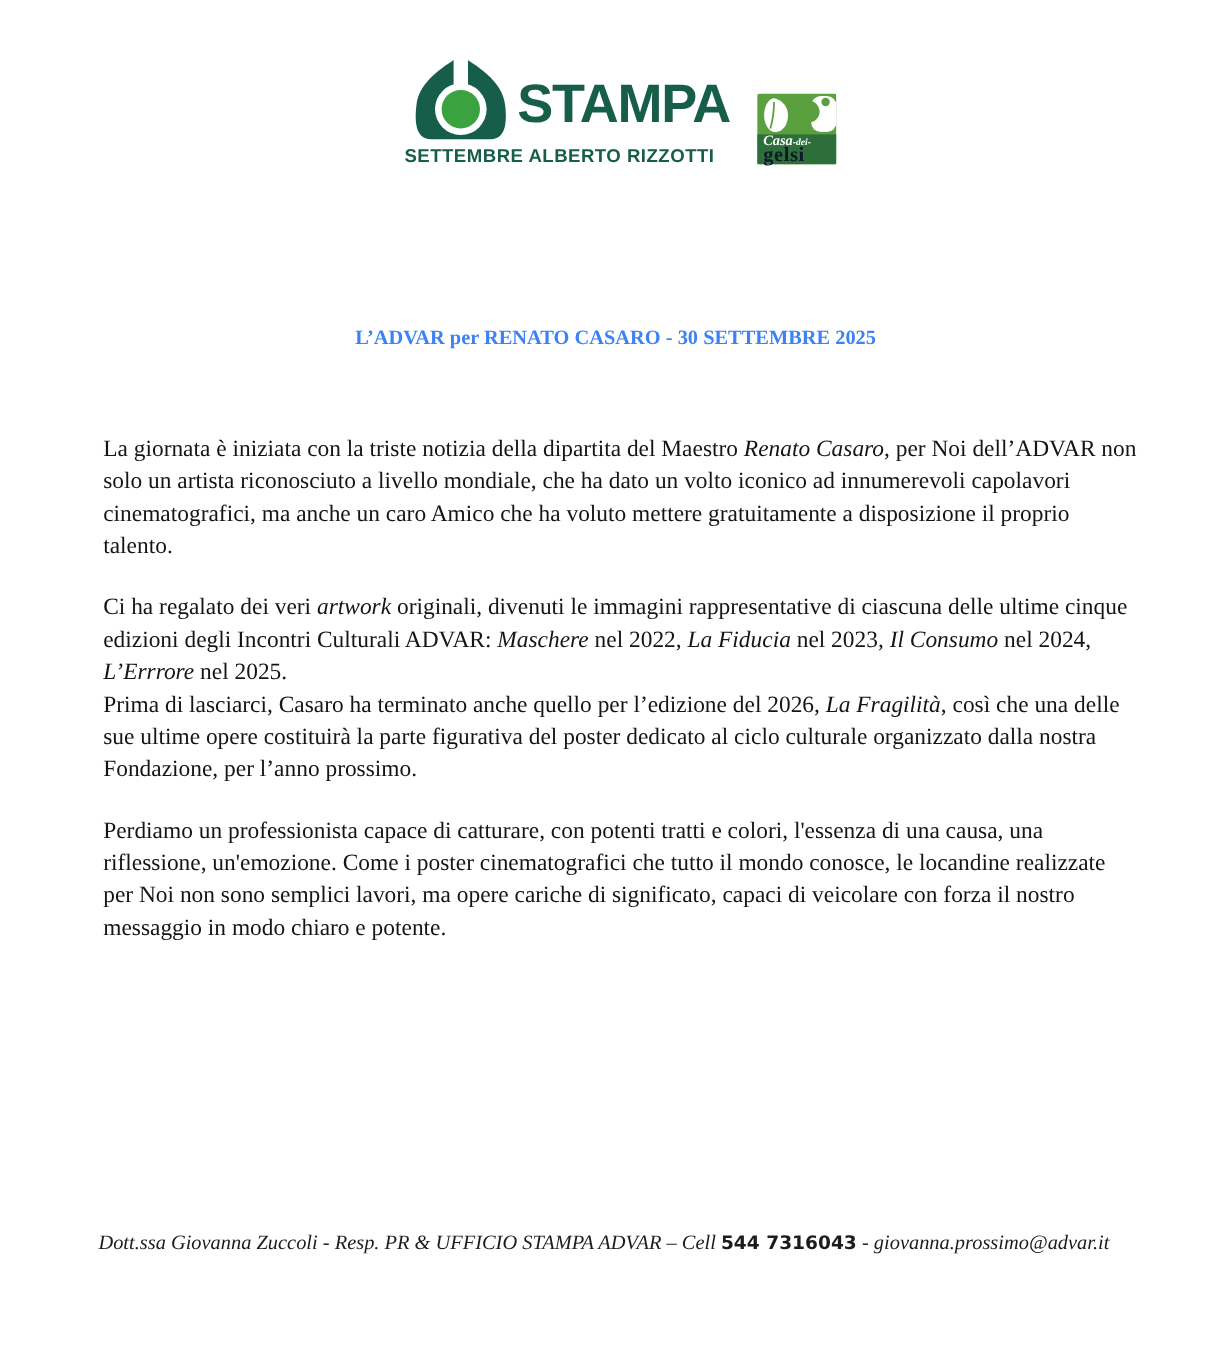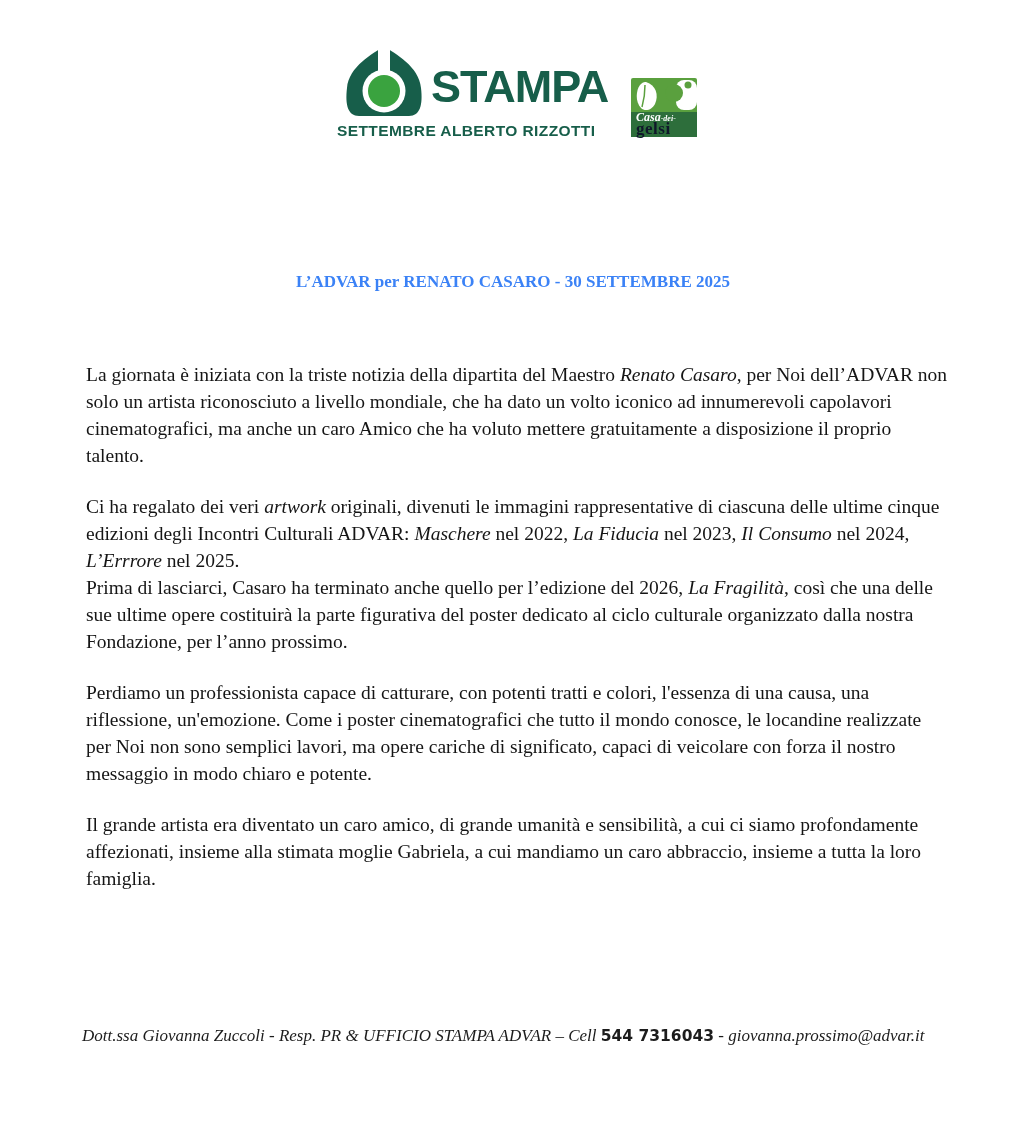--- a/index.html
+++ b/index.html
@@ -89,18 +89,17 @@
 
     <div class="tagline">SETTEMBRE ALBERTO RIZZOTTI</div>
   </header>
 
   <h1 class="doc-title">L’ADVAR per RENATO CASARO - 30 SETTEMBRE 2025</h1>
 
   <main class="body-copy">
     <p><span>La giornata è iniziata con la triste notizia della dipartita del Maestro </span><span class="it">Renato Casaro</span><span>, per Noi dell’ADVAR non solo un artista riconosciuto a livello mondiale, che ha dato un volto iconico ad innumerevoli capolavori cinematografici, ma anche un caro Amico che ha voluto mettere gratuitamente a disposizione il proprio talento.</span></p>
     <p><span>Ci ha regalato dei veri </span><span class="it">artwork</span><span> originali, divenuti le immagini rappresentative di ciascuna delle ultime cinque edizioni degli Incontri Culturali ADVAR: </span><span class="it">Maschere</span><span> nel 2022, </span><span class="it">La Fiducia</span><span> nel 2023, </span><span class="it">Il Consumo</span><span> nel 2024, </span><span class="it">L’Errrore</span><span> nel 2025.</span><br><span>Prima di lasciarci, Casaro ha terminato anche quello per l’edizione del 2026, </span><span class="it">La Fragilità</span><span>, così che una delle sue ultime opere costituirà la parte figurativa del poster dedicato al ciclo culturale organizzato dalla nostra Fondazione, per l’anno prossimo.</span></p>
     <p><span>Perdiamo un professionista capace di catturare, con potenti tratti e colori, l'essenza di una causa, una riflessione, un'emozione. Come i poster cinematografici che tutto il mondo conosce, le locandine realizzate per Noi non sono semplici lavori, ma opere cariche di significato, capaci di veicolare con forza il nostro messaggio in modo chiaro e potente.</span></p>
-    <p><span>Il grande artista era diventato un caro amico, di grande umanità e sensibilità, a cui ci siamo profondamente affezionati, insieme alla stimata moglie Gabriela, a cui mandiamo un caro abbraccio, insieme a tutta la loro famiglia.</span></p>
   </main>
 
   <footer class="doc-footer"><span class="it">Dott.ssa Giovanna Zuccoli  -  Resp. PR &amp; UFFICIO STAMPA ADVAR – Cell </span><span class="sans-num">544 7316043</span><span class="it">  -  giovanna.prossimo@advar.it</span></footer>
 
 </div>
 
 </body></html>

